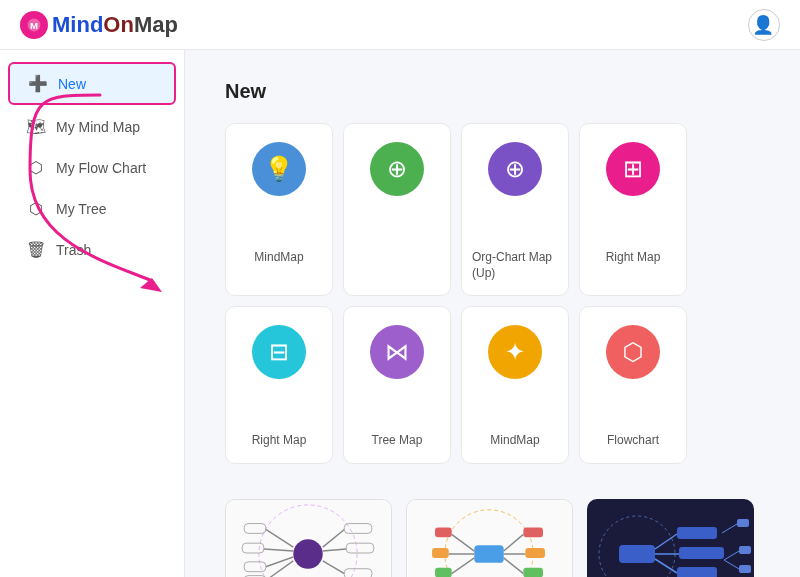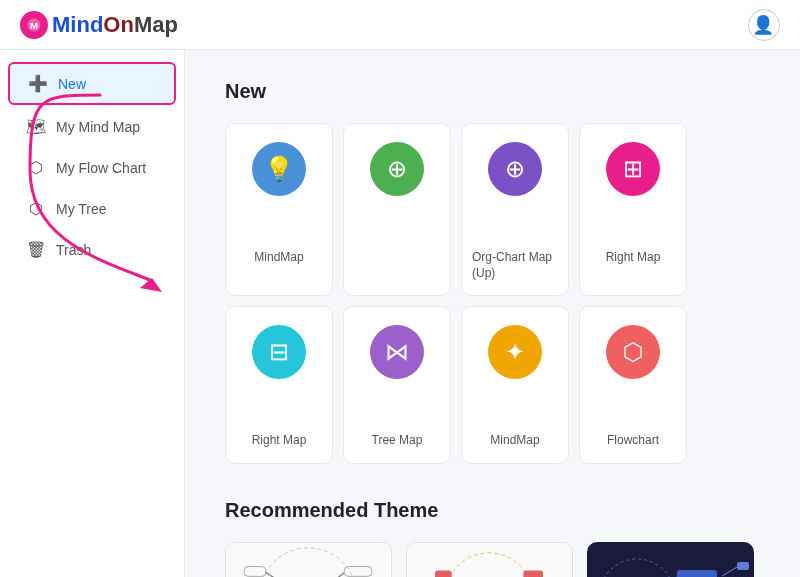--- a/index.html
+++ b/index.html
@@ -236,21 +236,20 @@
         <div class="icon-card">
           <div class="icon-circle" style="background: rgb(240, 165, 0); font-size: 24px;">✦</div>
           <div class="icon-card-label">MindMap</div>
         </div>
         <div class="icon-card">
           <div class="icon-circle" style="background: rgb(240, 96, 96); font-size: 24px;">⬡</div>
           <div class="icon-card-label">Flowchart</div>
         </div>
       </div>
 
-    <div class="section-title">Recommended Theme</div>
 
     <div class="theme-grid">
 
       <div class="theme-card">
         <svg viewBox="0 0 167 110" xmlns="http://www.w3.org/2000/svg">
           <rect width="167" height="110" fill="#fafafa"></rect>
 
           <circle cx="83" cy="55" r="50" stroke="#e0b0ff" stroke-width="1" stroke-dasharray="4,3" fill="none"></circle>
 
           <circle cx="83" cy="55" r="15" fill="#5a2d8a"></circle>

